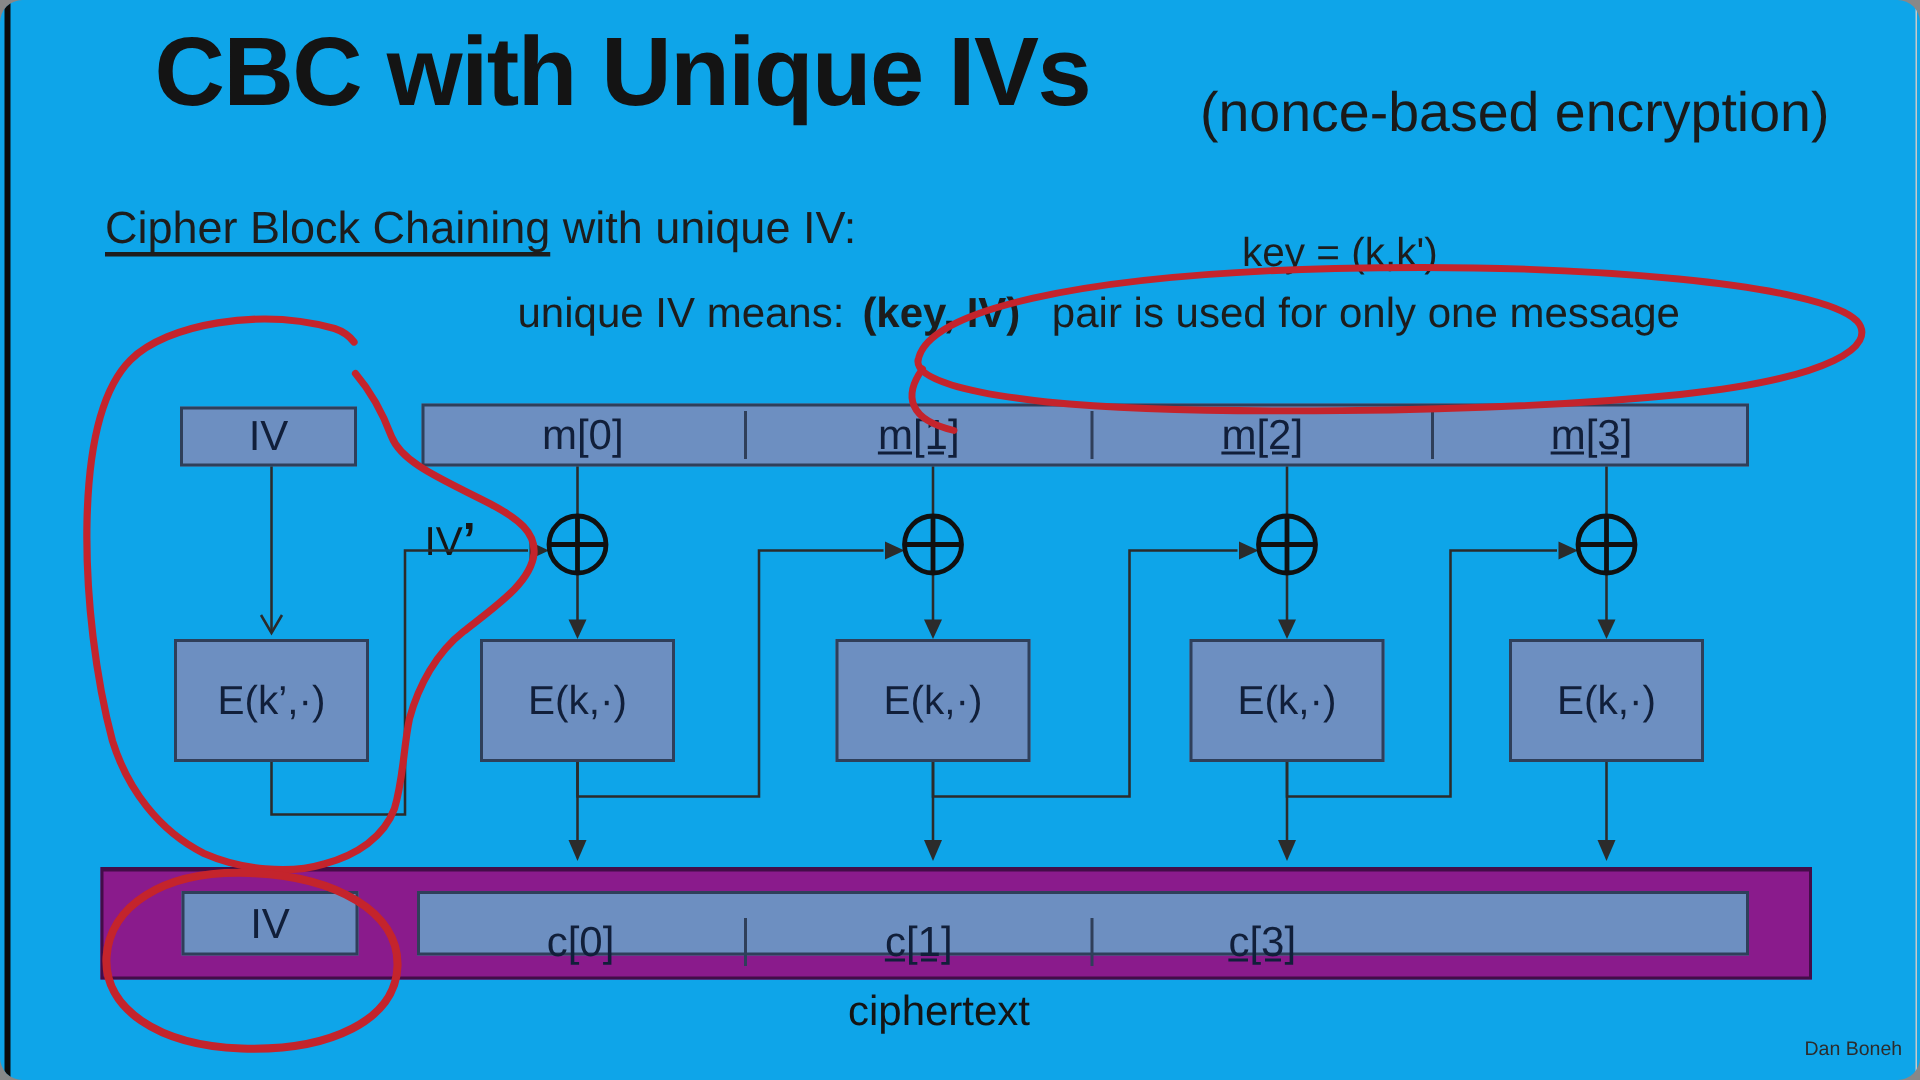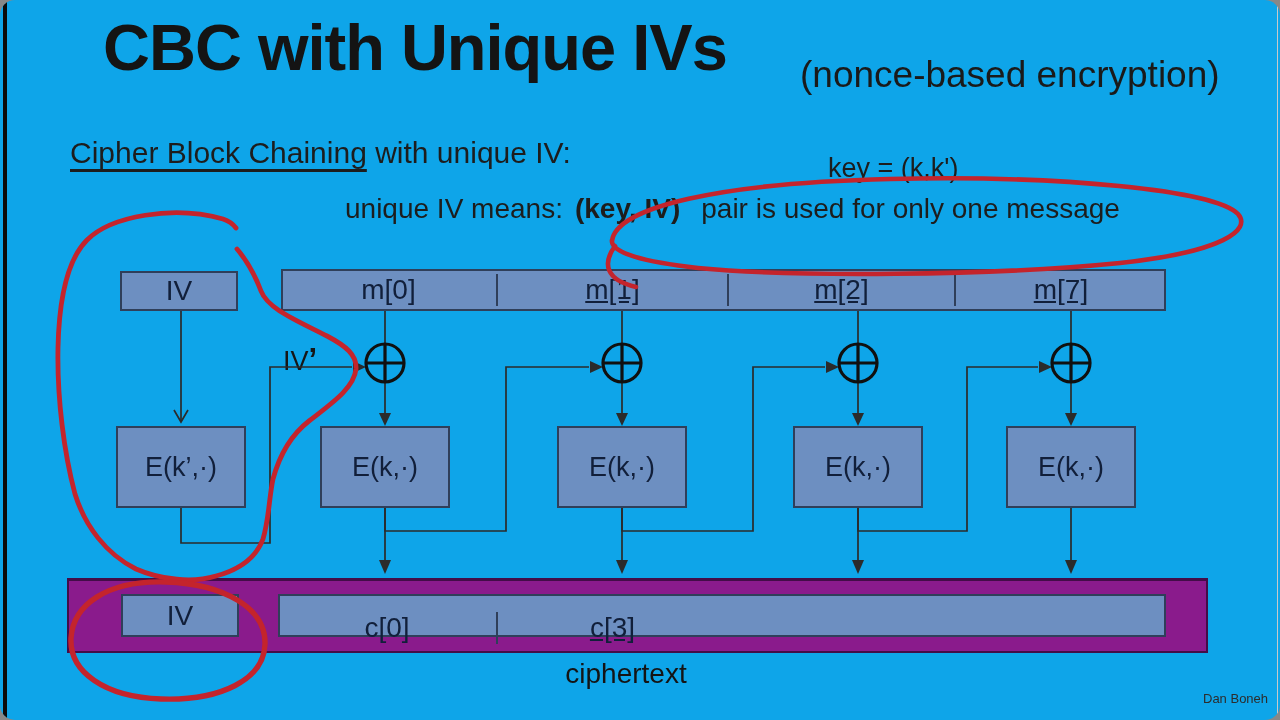--- a/index.html
+++ b/index.html
@@ -61,36 +61,37 @@
   <div class="key-note">key = (k,k')</div>
 
   <div class="means"><span>unique IV means:</span><span class="b">(key, IV)</span><span class="r">pair is used for only one message</span></div>
 
   <div class="block iv-top">IV</div>
 
   <div class="block m-row">
     <div class="cell">m[0]</div>
     <div class="cell">m[1]</div>
     <div class="cell">m[2]</div>
-    <div class="cell">m[7]</div>
+    <div class="cell">m[3]</div>
   </div>
 
   <div class="iv-prime"><span>IV</span><span class="tick">’</span></div>
 
   <div class="block e-box" style="left:116px;">E(k’,·)</div>
   <div class="block e-box" style="left:320px;">E(k,·)</div>
   <div class="block e-box" style="left:557px;">E(k,·)</div>
   <div class="block e-box" style="left:793px;">E(k,·)</div>
   <div class="block e-box" style="left:1006px;">E(k,·)</div>
 
   <div class="purple-bar"></div>
   <div class="block iv-bottom">IV</div>
 
   <div class="block c-row">
     <div class="cell">c[0]</div>
+    <div class="cell">c[1]</div>
     <div class="cell">c[3]</div>
   </div>
 
   <div class="ciphertext">ciphertext</div>
   <div class="credit">Dan Boneh</div>
 
   <svg class="overlay" width="1280" height="720" viewBox="0 0 1280 720">
     <g>
 
       <path class="wire" d="M181 311 V421"></path>

